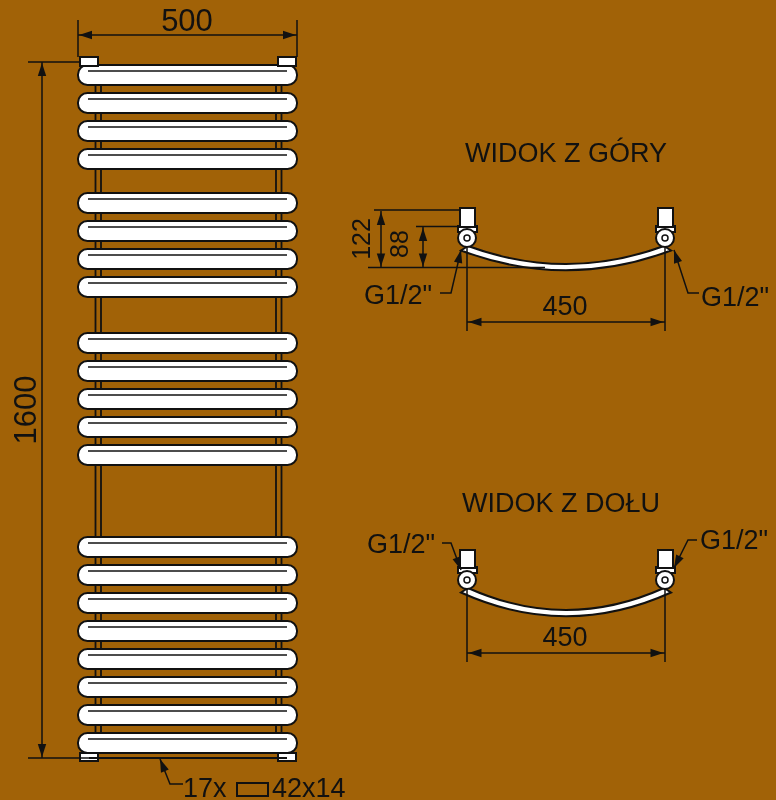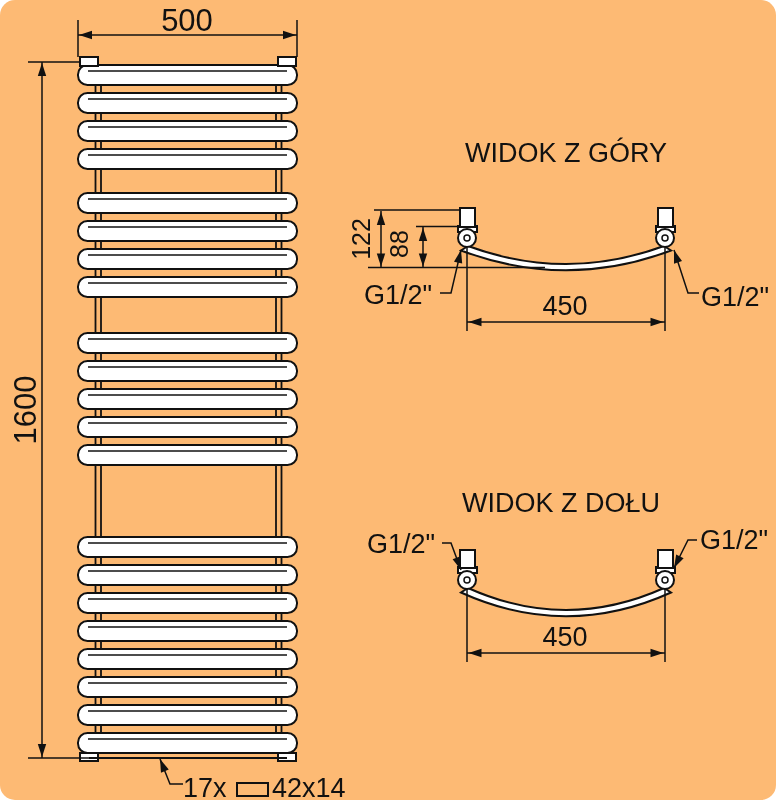--- a/index.html
+++ b/index.html
@@ -1,16 +1,16 @@
 <!DOCTYPE html>
 <html><head>
 <meta charset="utf-8">
 <style>
   html,body{margin:0;padding:0;background:#fff;}
-  .canvas{position:relative;width:776px;height:800px;background:#fdba74;overflow:hidden;border-radius:15px;}
+  .canvas{position:relative;width:776px;height:800px;background:#a16207;overflow:hidden;}
   svg{display:block;}
   svg text{font-family:"Liberation Sans","DejaVu Sans",sans-serif;fill:#111;}
   .ol{fill:#fff;stroke:#111;stroke-width:2;}
   .ln{stroke:#111;stroke-width:2;fill:none;}
   .col{stroke:#111;stroke-width:1.8;fill:none;}
   .thin{stroke:#111;stroke-width:1.5;fill:none;}
   .face{stroke:#111;stroke-width:1.5;fill:none;}
   .arr{fill:#111;stroke:none;}
   .t-dim{font-size:31px;}
   .t-mid{font-size:27px;}

